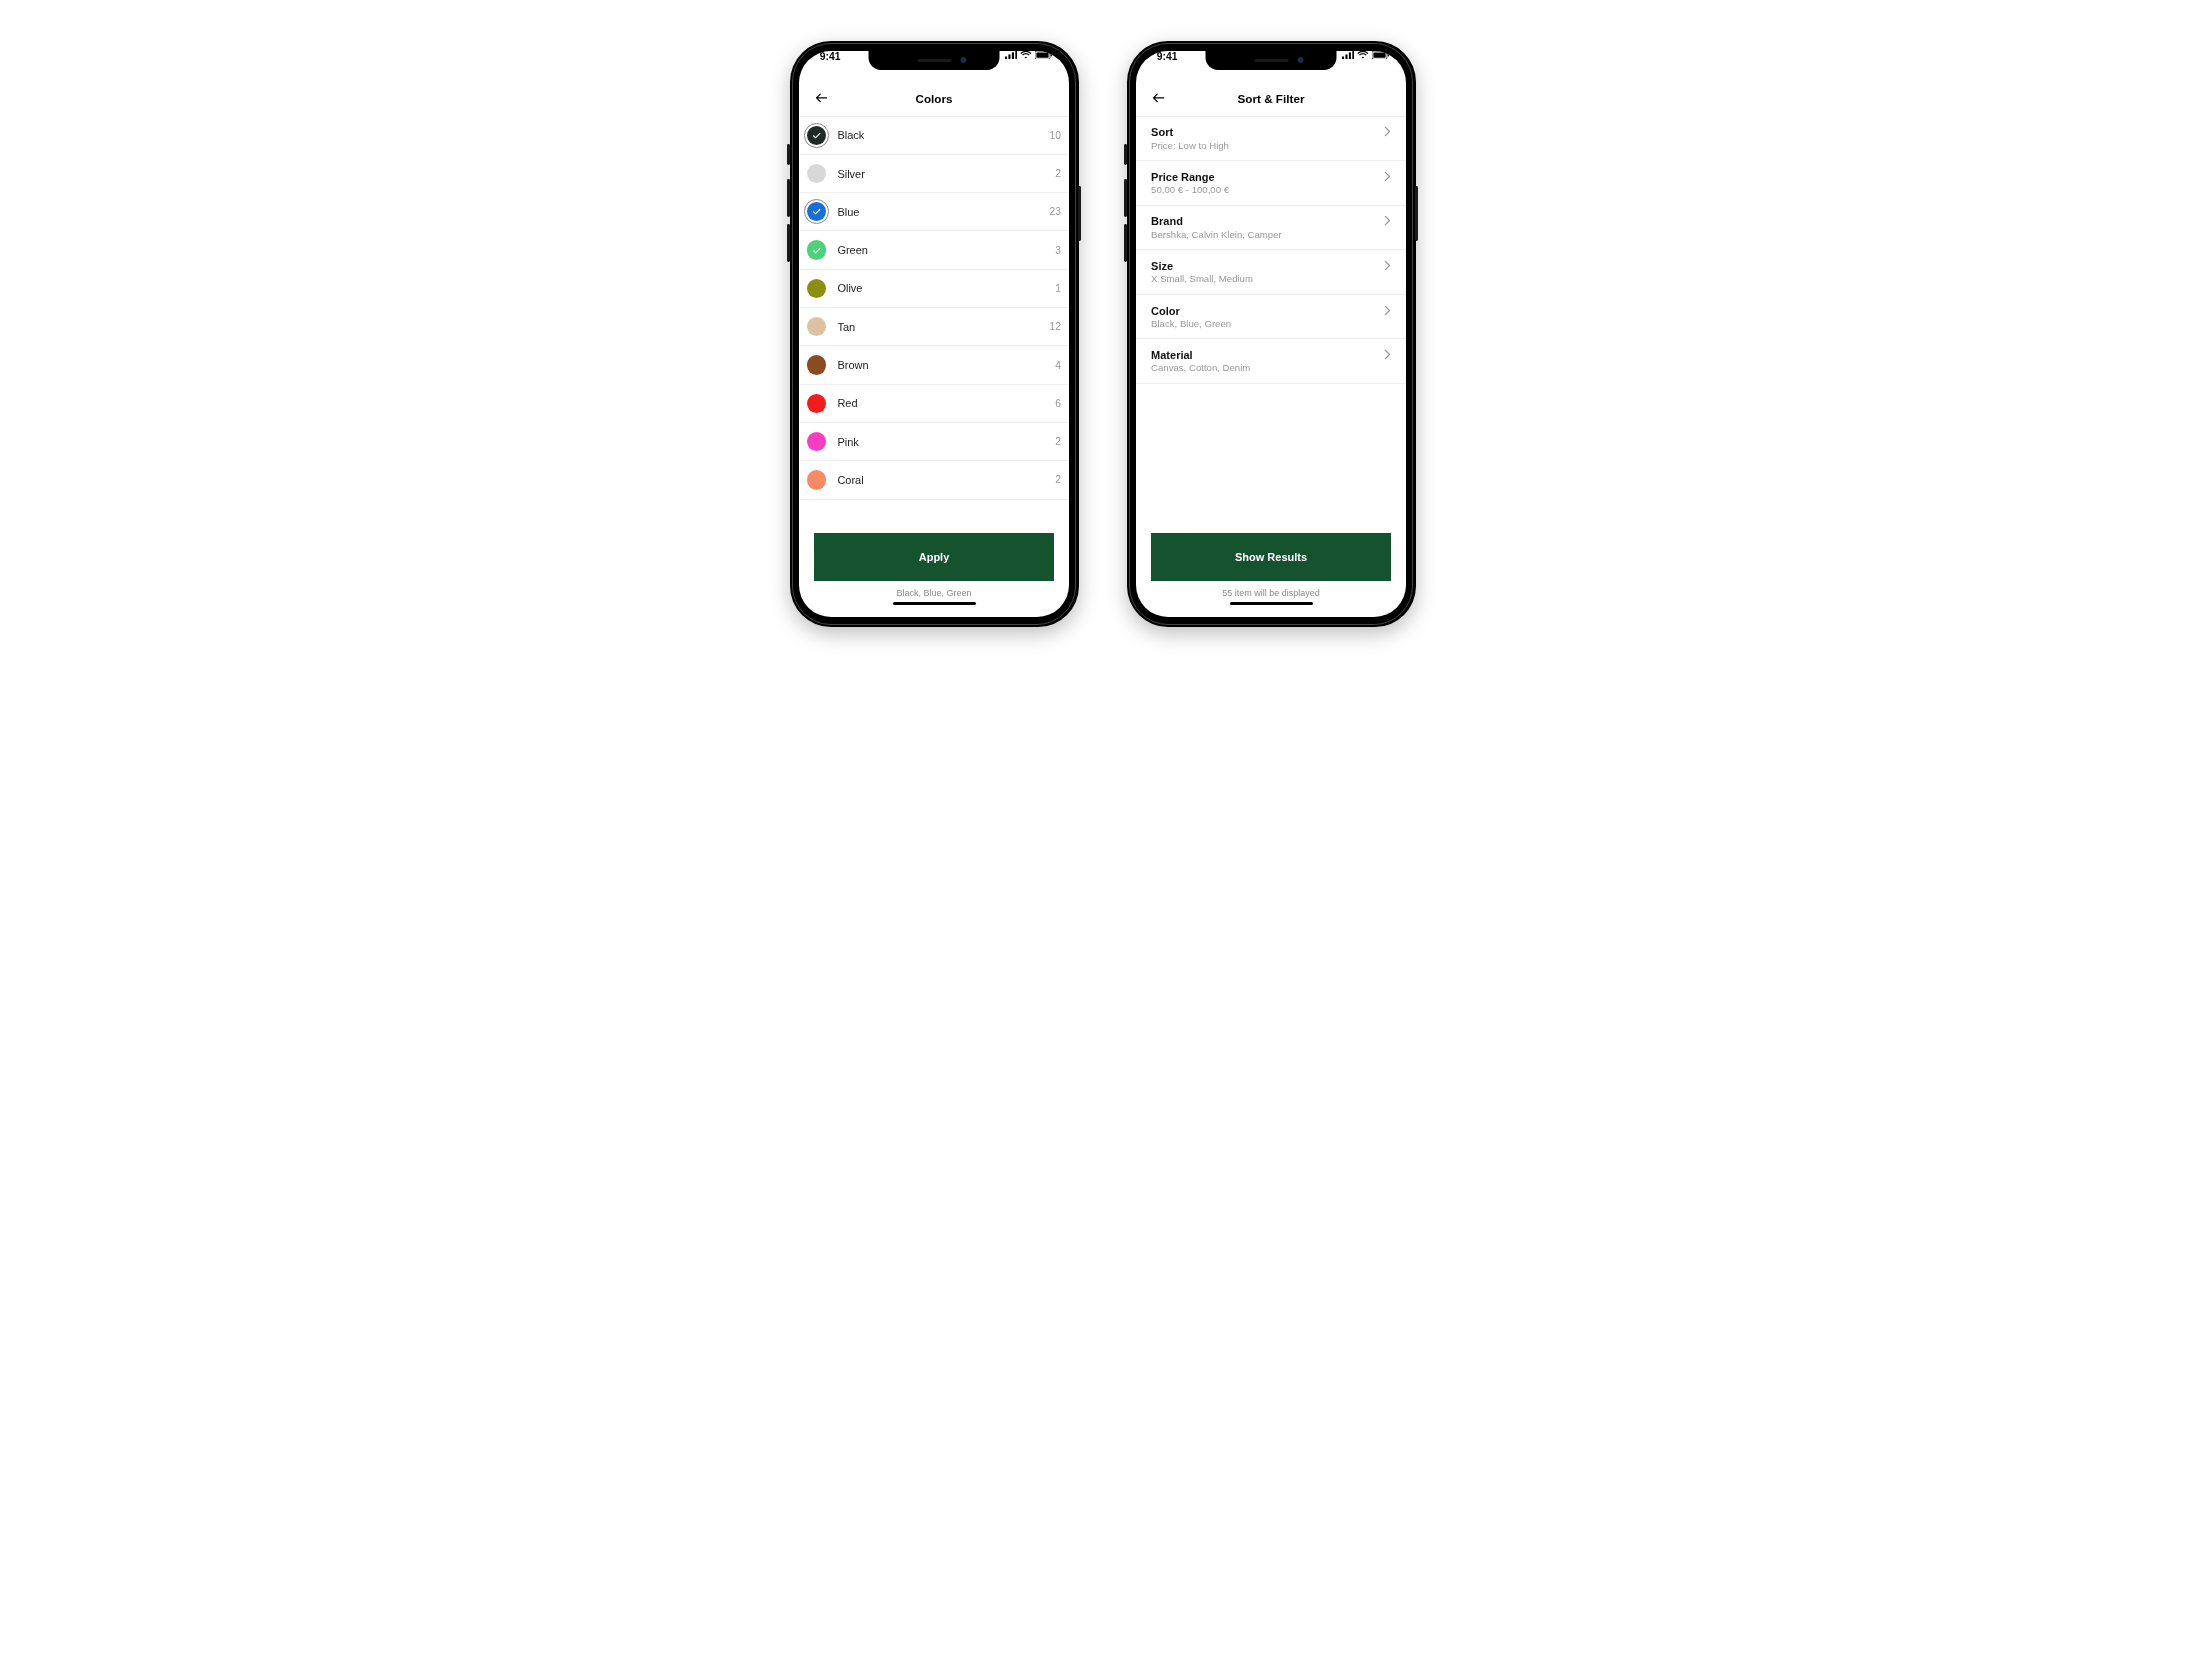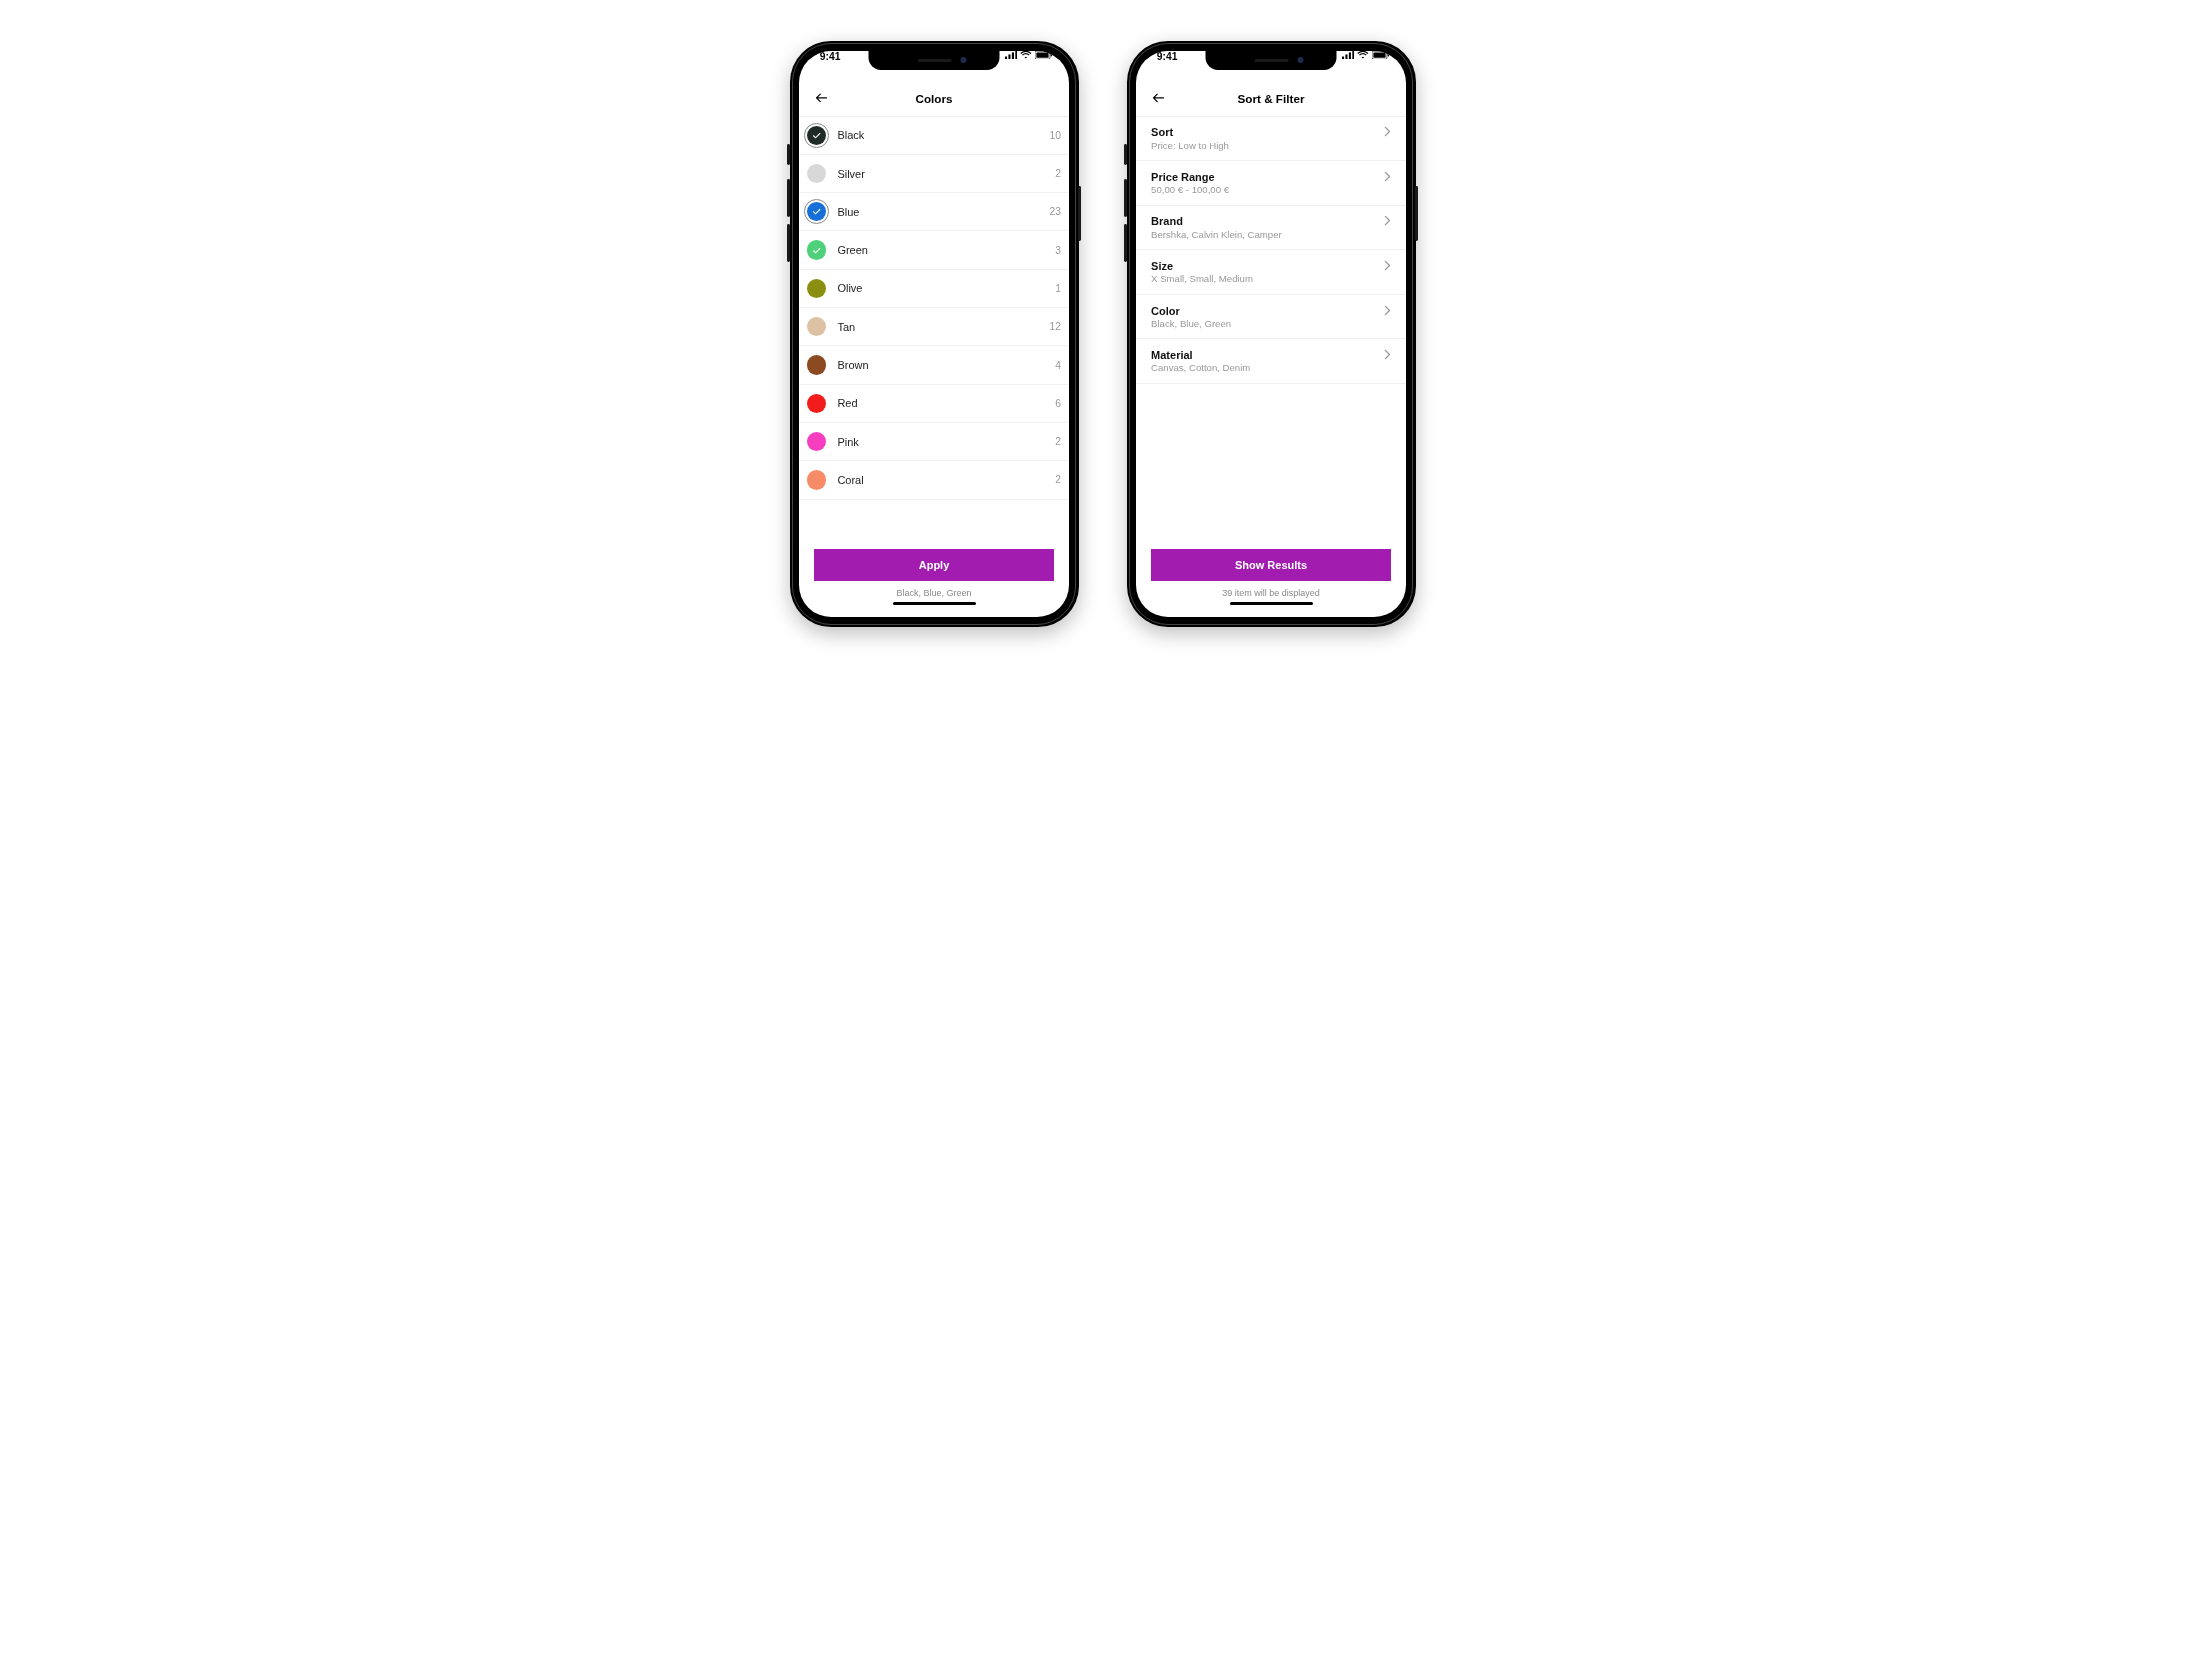--- a/index.html
+++ b/index.html
@@ -137,24 +137,24 @@
   }
   .filter-text { flex: 1; }
   .filter-title { font-size: 11px; font-weight: 700; color: #111; }
   .filter-sub { font-size: 9.6px; color: #999; margin-top: 1.4px; }
   .chev { color: #888; }
   .footer {
     padding: 9.6px 15px 6.9px;
   }
   .cta {
     width: 100%;
-    background: #a21caf;
+    background: #14532d;
     color: #fff;
     border: none;
-    height: 32px;
+    height: 48px;
     font-size: 11px;
     font-weight: 600;
     cursor: pointer;
   }
   .footer-sub {
     text-align: center;
     color: #888;
     font-size: 9px;
     margin-top: 6.9px;
   }
@@ -378,18 +378,18 @@
             <div class="filter-sub">Canvas, Cotton, Denim</div>
           </div>
           <div class="chev"><svg width="6.9" height="11" viewBox="0 0 10 16">
               <path d="M2 2l6 6-6 6" stroke="#999" stroke-width="2" fill="none" stroke-linecap="round" stroke-linejoin="round"></path>
             </svg></div>
         </div>
       </div>
 
     <div class="footer">
       <button class="cta">Show Results</button>
-      <div class="footer-sub">39 item will be displayed</div>
+      <div class="footer-sub">55 item will be displayed</div>
       <div class="home-indicator"></div>
     </div>
   </div>
 </div>
 
 
 </body></html>

